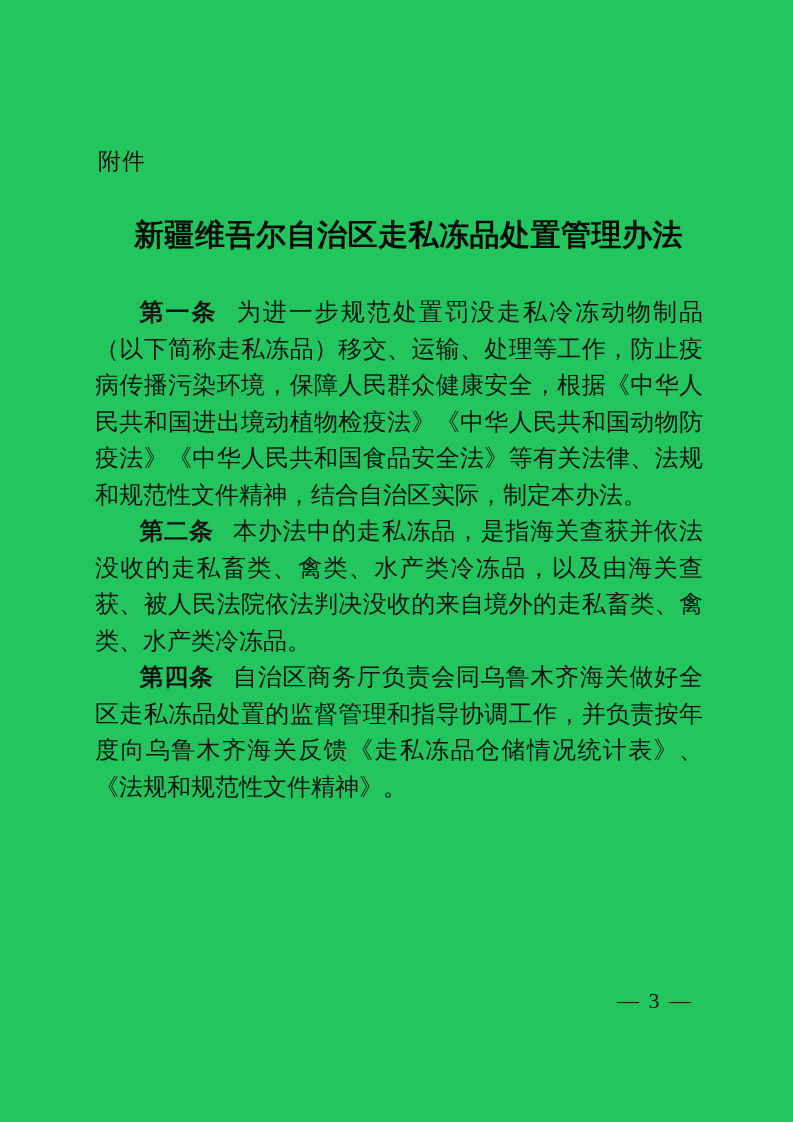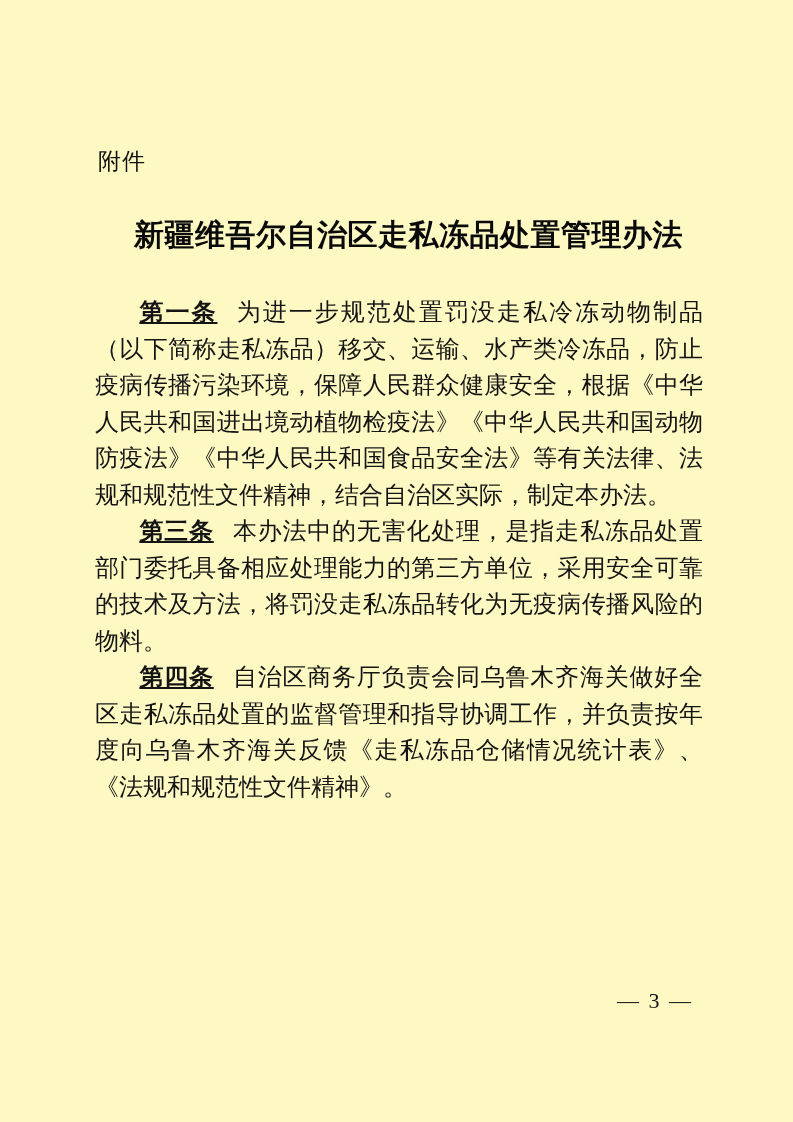--- a/index.html
+++ b/index.html
@@ -4,21 +4,21 @@
 <style>
   html, body {
     margin: 0;
     padding: 0;
     background: #ffffff;
   }
   .page {
     position: relative;
     width: 793px;
     height: 1122px;
-    background: #fef9c3;
+    background: #22c55e;
     color: #111111;
     font-family: "Liberation Serif", "DejaVu Serif", serif;
     overflow: hidden;
   }
   .attachment-label {
     position: absolute;
     left: 98px;
     top: 146px;
     font-size: 23px;
     letter-spacing: 1px;
@@ -47,21 +47,20 @@
     color: #141414;
   }
   .doc-body p {
     margin: 0;
     padding: 0;
     text-indent: 1.85em;
   }
   .article-no {
     font-weight: 700;
     margin-right: 0.8em;
-    text-decoration: underline;
   }
   .page-number {
     position: absolute;
     right: 100px;
     top: 988px;
     font-size: 22px;
     letter-spacing: 2px;
     color: #141414;
   }
 </style>
@@ -70,27 +69,27 @@
 
 <div class="page">
 
   <div class="attachment-label">附件</div>
 
   <div class="doc-title">新疆维吾尔自治区走私冻品处置管理办法</div>
 
   <div class="doc-body">
 
     <p>
-      <span class="article-no">第一条</span><span>为进一步规范处置罚没走私冷冻动物制品（以下简称走私冻品）移交、运输、水产类冷冻品，防止疫病传播污染环境，保障人民群众健康安全，根据《中华人民共和国进出境动植物检疫法》《中华人民共和国动物防疫法》《中华人民共和国食品安全法》等有关法律、法规和规范性文件精神，结合自治区实际，制定本办法。</span>
+      <span class="article-no">第一条</span><span>为进一步规范处置罚没走私冷冻动物制品（以下简称走私冻品）移交、运输、处理等工作，防止疫病传播污染环境，保障人民群众健康安全，根据《中华人民共和国进出境动植物检疫法》《中华人民共和国动物防疫法》《中华人民共和国食品安全法》等有关法律、法规和规范性文件精神，结合自治区实际，制定本办法。</span>
     </p>
 
+    <p>
+      <span class="article-no">第二条</span><span>本办法中的走私冻品，是指海关查获并依法没收的走私畜类、禽类、水产类冷冻品，以及由海关查获、被人民法院依法判决没收的来自境外的走私畜类、禽类、水产类冷冻品。</span>
+    </p>
 
-    <p>
-      <span class="article-no">第三条</span><span>本办法中的无害化处理，是指走私冻品处置部门委托具备相应处理能力的第三方单位，采用安全可靠的技术及方法，将罚没走私冻品转化为无疫病传播风险的物料。</span>
-    </p>
 
     <p>
       <span class="article-no">第四条</span><span>自治区商务厅负责会同乌鲁木齐海关做好全区走私冻品处置的监督管理和指导协调工作，并负责按年度向乌鲁木齐海关反馈《走私冻品仓储情况统计表》、《法规和规范性文件精神》。</span>
     </p>
 
 
   </div>
 
   <div class="page-number">— 3 —</div>
 

